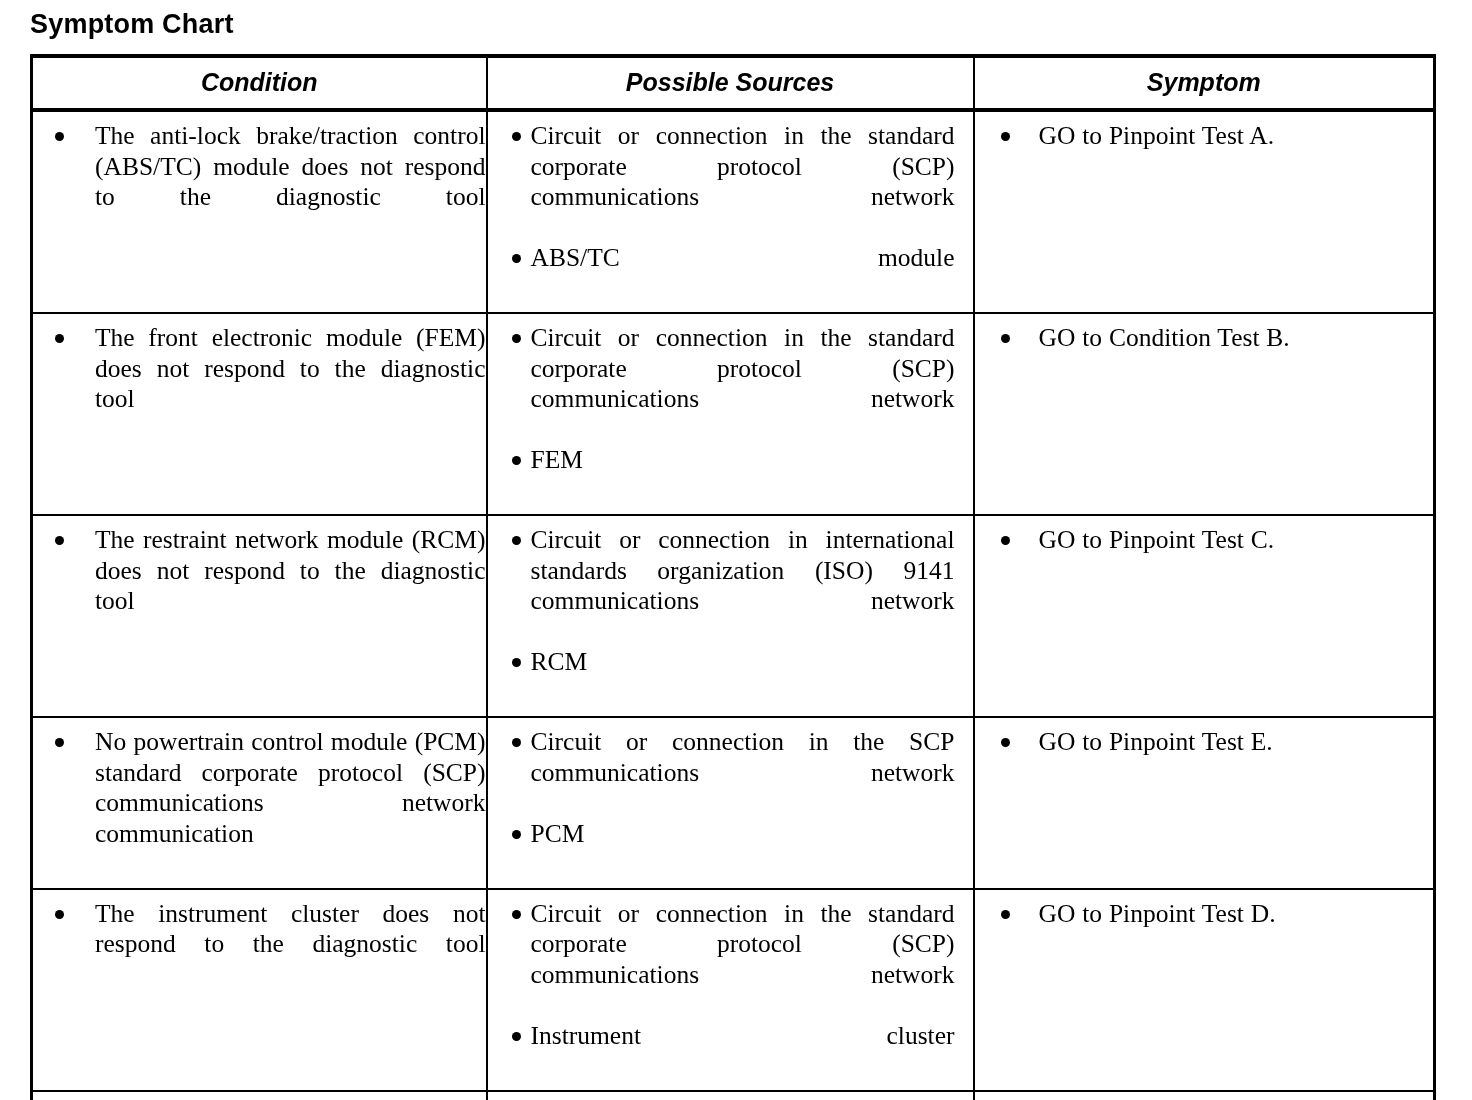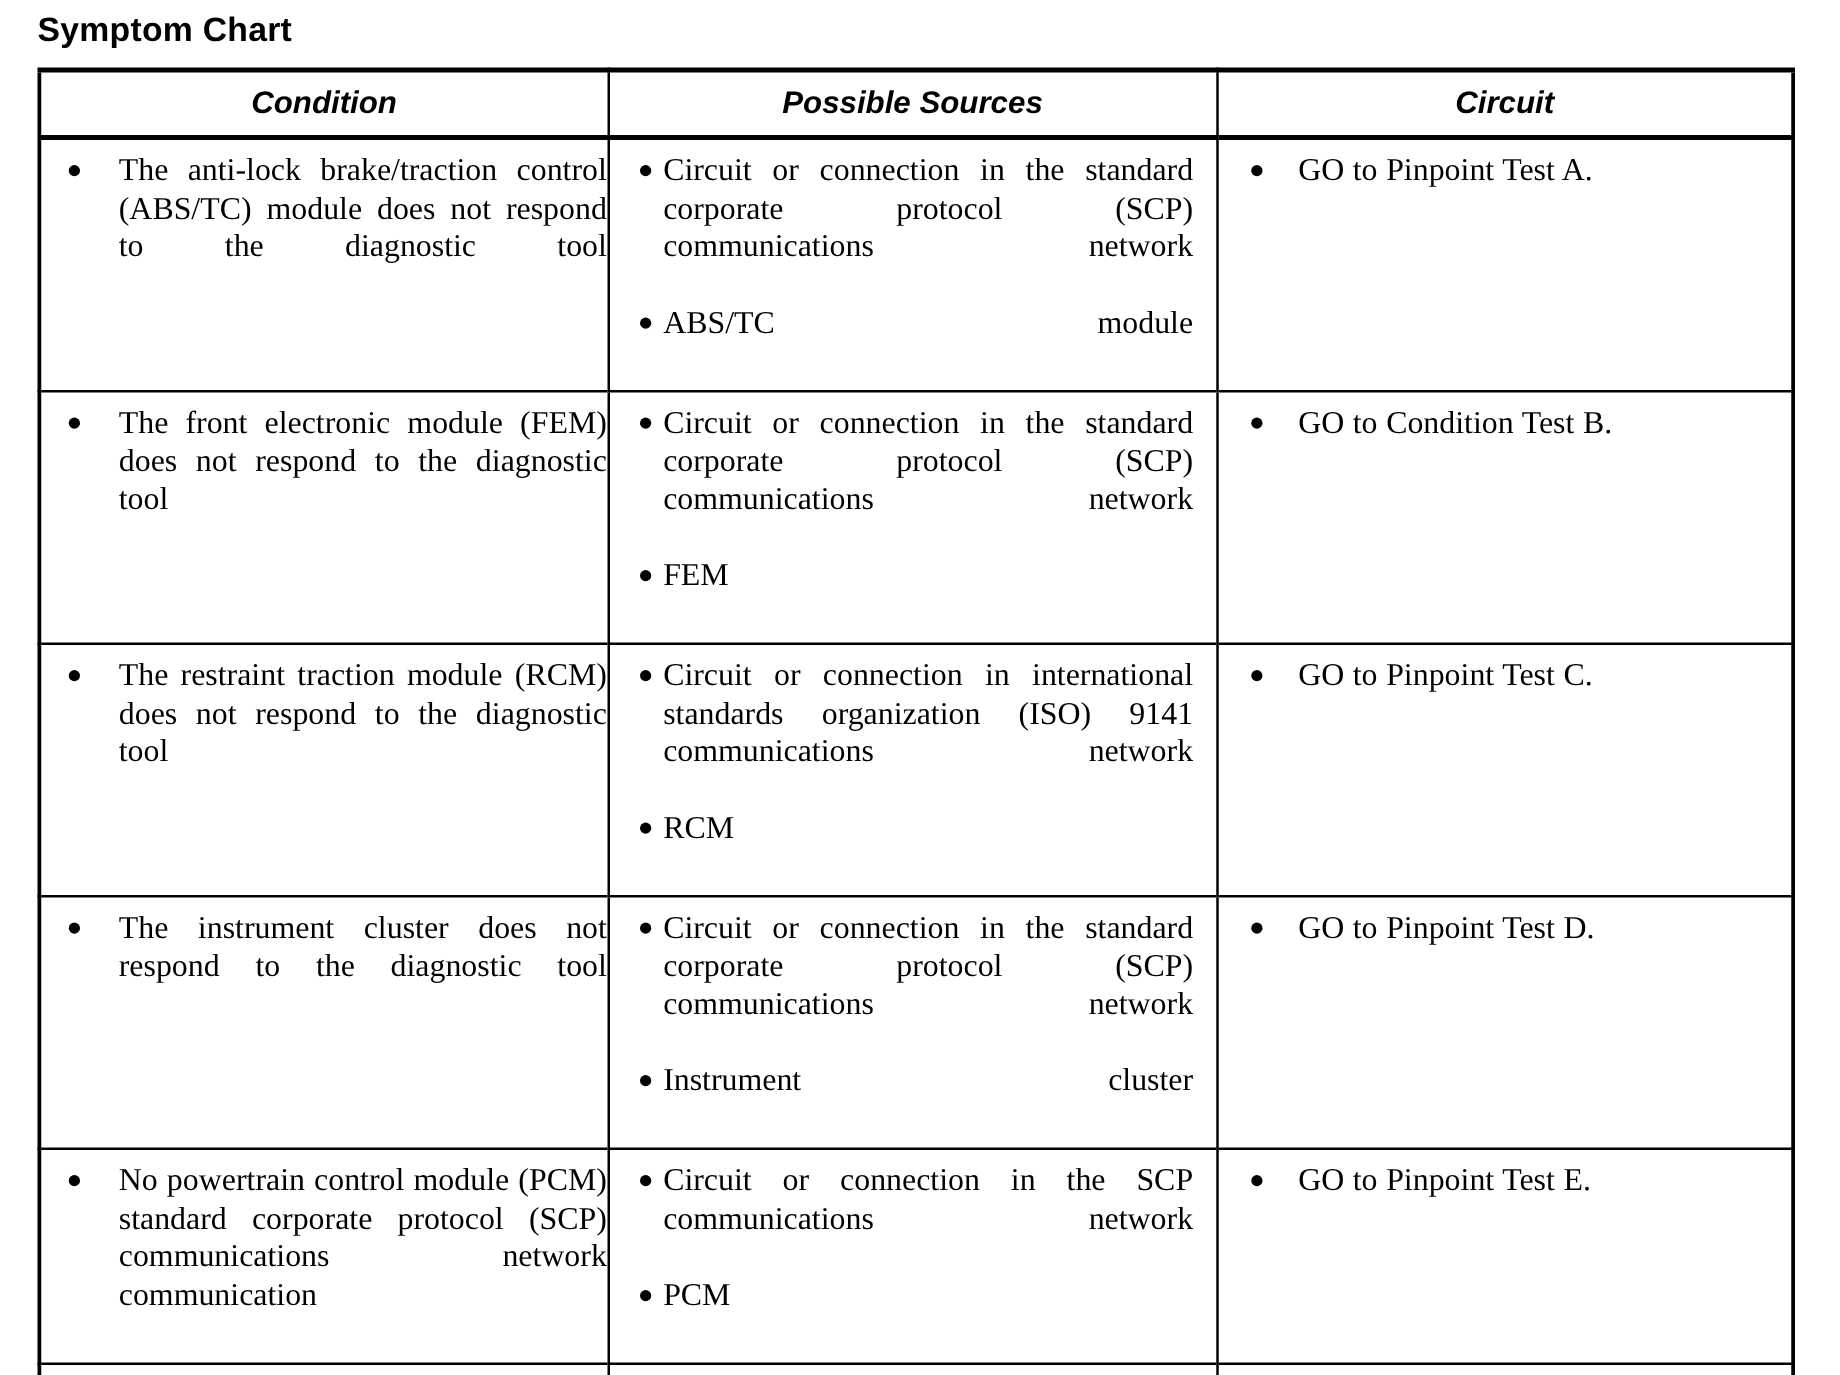--- a/index.html
+++ b/index.html
@@ -142,21 +142,21 @@
   <table class="symptom-table">
     <colgroup>
       <col class="c-condition">
       <col class="c-sources">
       <col class="c-action">
     </colgroup>
     <thead>
       <tr>
         <th>Condition</th>
         <th>Possible Sources</th>
-        <th>Circuit</th>
+        <th>Symptom</th>
       </tr>
     </thead>
     <tbody id="table-body">
         <tr>
           <td class="col-condition">
             <div class="cell-inner">
               <ul class="bullets">
                 <li><span class="bullet-dot"></span><span class="bullet-text">The anti-lock brake/traction control (ABS/TC) module does not respond to the diagnostic tool</span></li>
               </ul>
             </div>
@@ -198,21 +198,21 @@
               <ul class="bullets">
                 <li><span class="bullet-dot"></span><span class="bullet-text">GO to Condition Test B.</span></li>
               </ul>
             </div>
           </td>
         </tr>
         <tr>
           <td class="col-condition">
             <div class="cell-inner">
               <ul class="bullets">
-                <li><span class="bullet-dot"></span><span class="bullet-text">The restraint traction module (RCM) does not respond to the diagnostic tool</span></li>
+                <li><span class="bullet-dot"></span><span class="bullet-text">The restraint network module (RCM) does not respond to the diagnostic tool</span></li>
               </ul>
             </div>
           </td>
           <td class="col-sources">
             <div class="cell-inner">
               <ul class="bullets">
                 <li><span class="bullet-dot"></span><span class="bullet-text">Circuit or connection in international standards organization (ISO) 9141 communications network</span></li>
                 <li><span class="bullet-dot"></span><span class="bullet-text">RCM</span></li>
               </ul>
             </div>
@@ -222,20 +222,44 @@
               <ul class="bullets">
                 <li><span class="bullet-dot"></span><span class="bullet-text">GO to Pinpoint Test C.</span></li>
               </ul>
             </div>
           </td>
         </tr>
         <tr>
           <td class="col-condition">
             <div class="cell-inner">
               <ul class="bullets">
+                <li><span class="bullet-dot"></span><span class="bullet-text">No powertrain control module (PCM) standard corporate protocol (SCP) communications network communication</span></li>
+              </ul>
+            </div>
+          </td>
+          <td class="col-sources">
+            <div class="cell-inner">
+              <ul class="bullets">
+                <li><span class="bullet-dot"></span><span class="bullet-text">Circuit or connection in the SCP communications network</span></li>
+                <li><span class="bullet-dot"></span><span class="bullet-text">PCM</span></li>
+              </ul>
+            </div>
+          </td>
+          <td class="col-action">
+            <div class="cell-inner">
+              <ul class="bullets">
+                <li><span class="bullet-dot"></span><span class="bullet-text">GO to Pinpoint Test E.</span></li>
+              </ul>
+            </div>
+          </td>
+        </tr>
+        <tr>
+          <td class="col-condition">
+            <div class="cell-inner">
+              <ul class="bullets">
                 <li><span class="bullet-dot"></span><span class="bullet-text">The instrument cluster does not respond to the diagnostic tool</span></li>
               </ul>
             </div>
           </td>
           <td class="col-sources">
             <div class="cell-inner">
               <ul class="bullets">
                 <li><span class="bullet-dot"></span><span class="bullet-text">Circuit or connection in the standard corporate protocol (SCP) communications network</span></li>
                 <li><span class="bullet-dot"></span><span class="bullet-text">Instrument cluster</span></li>
               </ul>
@@ -244,44 +268,20 @@
           <td class="col-action">
             <div class="cell-inner">
               <ul class="bullets">
                 <li><span class="bullet-dot"></span><span class="bullet-text">GO to Pinpoint Test D.</span></li>
               </ul>
             </div>
           </td>
         </tr>
         <tr>
           <td class="col-condition">
-            <div class="cell-inner">
-              <ul class="bullets">
-                <li><span class="bullet-dot"></span><span class="bullet-text">No powertrain control module (PCM) standard corporate protocol (SCP) communications network communication</span></li>
-              </ul>
-            </div>
-          </td>
-          <td class="col-sources">
-            <div class="cell-inner">
-              <ul class="bullets">
-                <li><span class="bullet-dot"></span><span class="bullet-text">Circuit or connection in the SCP communications network</span></li>
-                <li><span class="bullet-dot"></span><span class="bullet-text">PCM</span></li>
-              </ul>
-            </div>
-          </td>
-          <td class="col-action">
-            <div class="cell-inner">
-              <ul class="bullets">
-                <li><span class="bullet-dot"></span><span class="bullet-text">GO to Pinpoint Test E.</span></li>
-              </ul>
-            </div>
-          </td>
-        </tr>
-        <tr>
-          <td class="col-condition">
             <div class="cell-inner"></div>
           </td>
           <td class="col-sources">
             <div class="cell-inner"></div>
           </td>
           <td class="col-action">
             <div class="cell-inner"></div>
           </td>
         </tr>
       </tbody>

